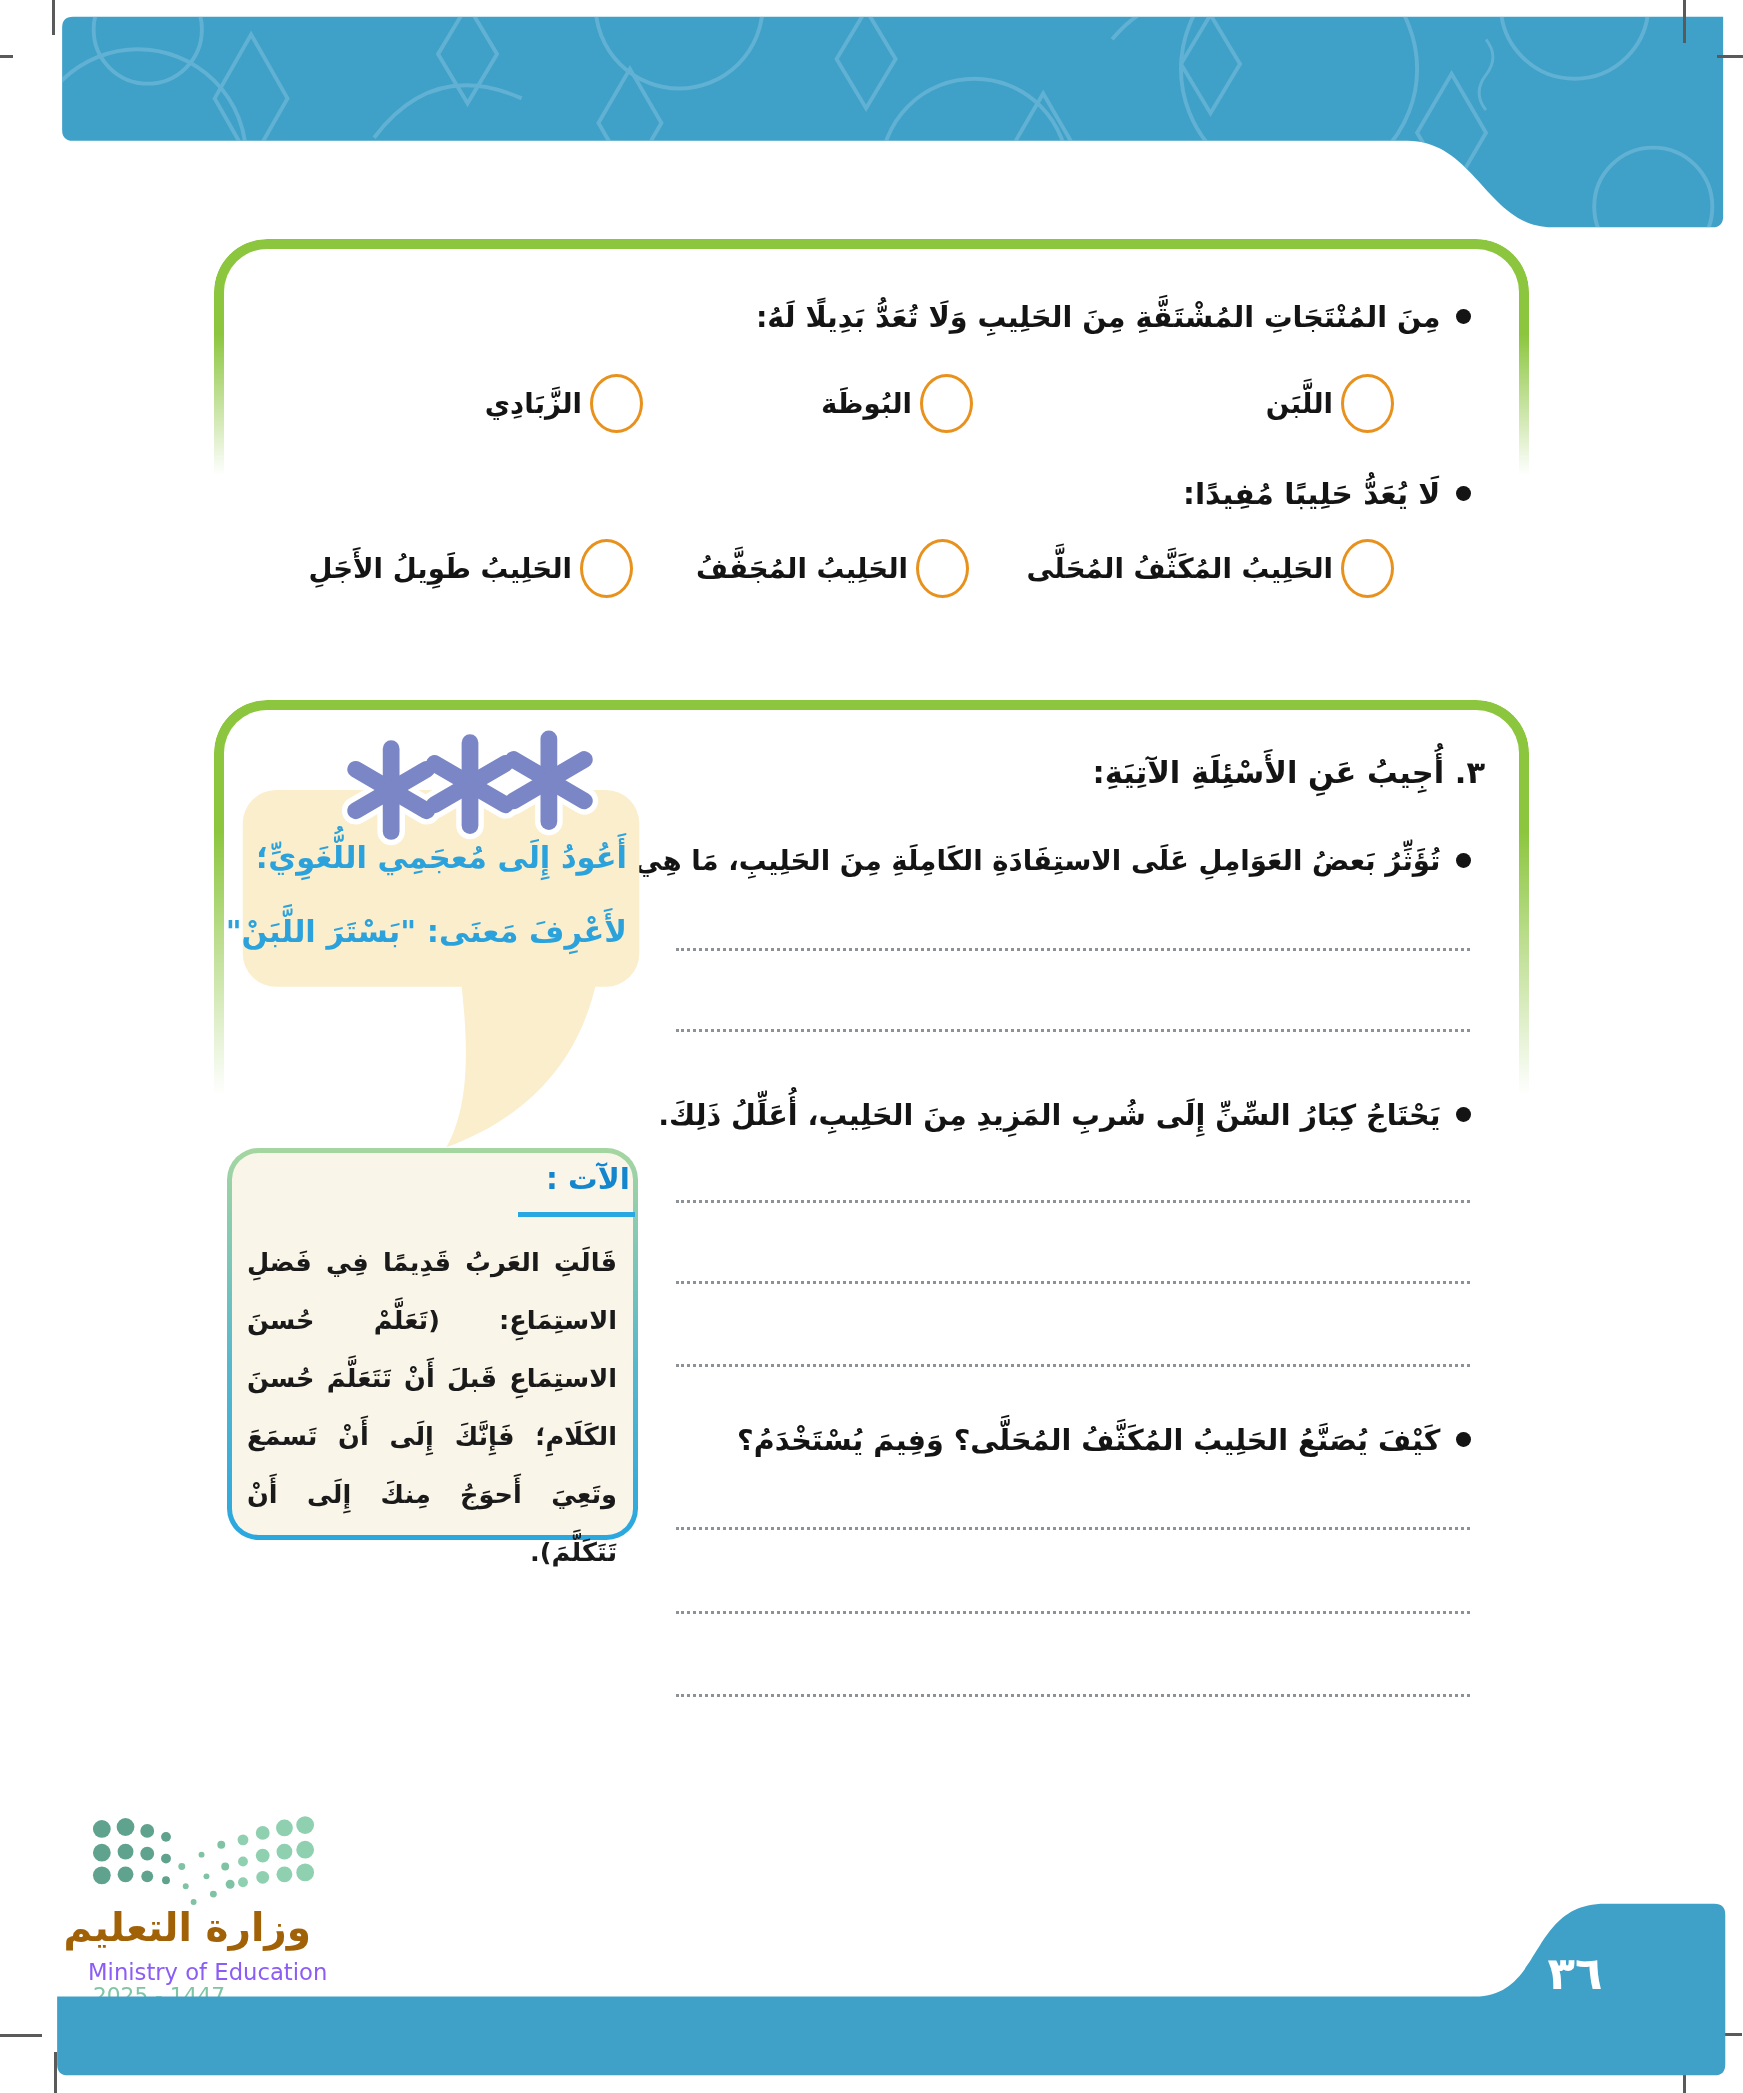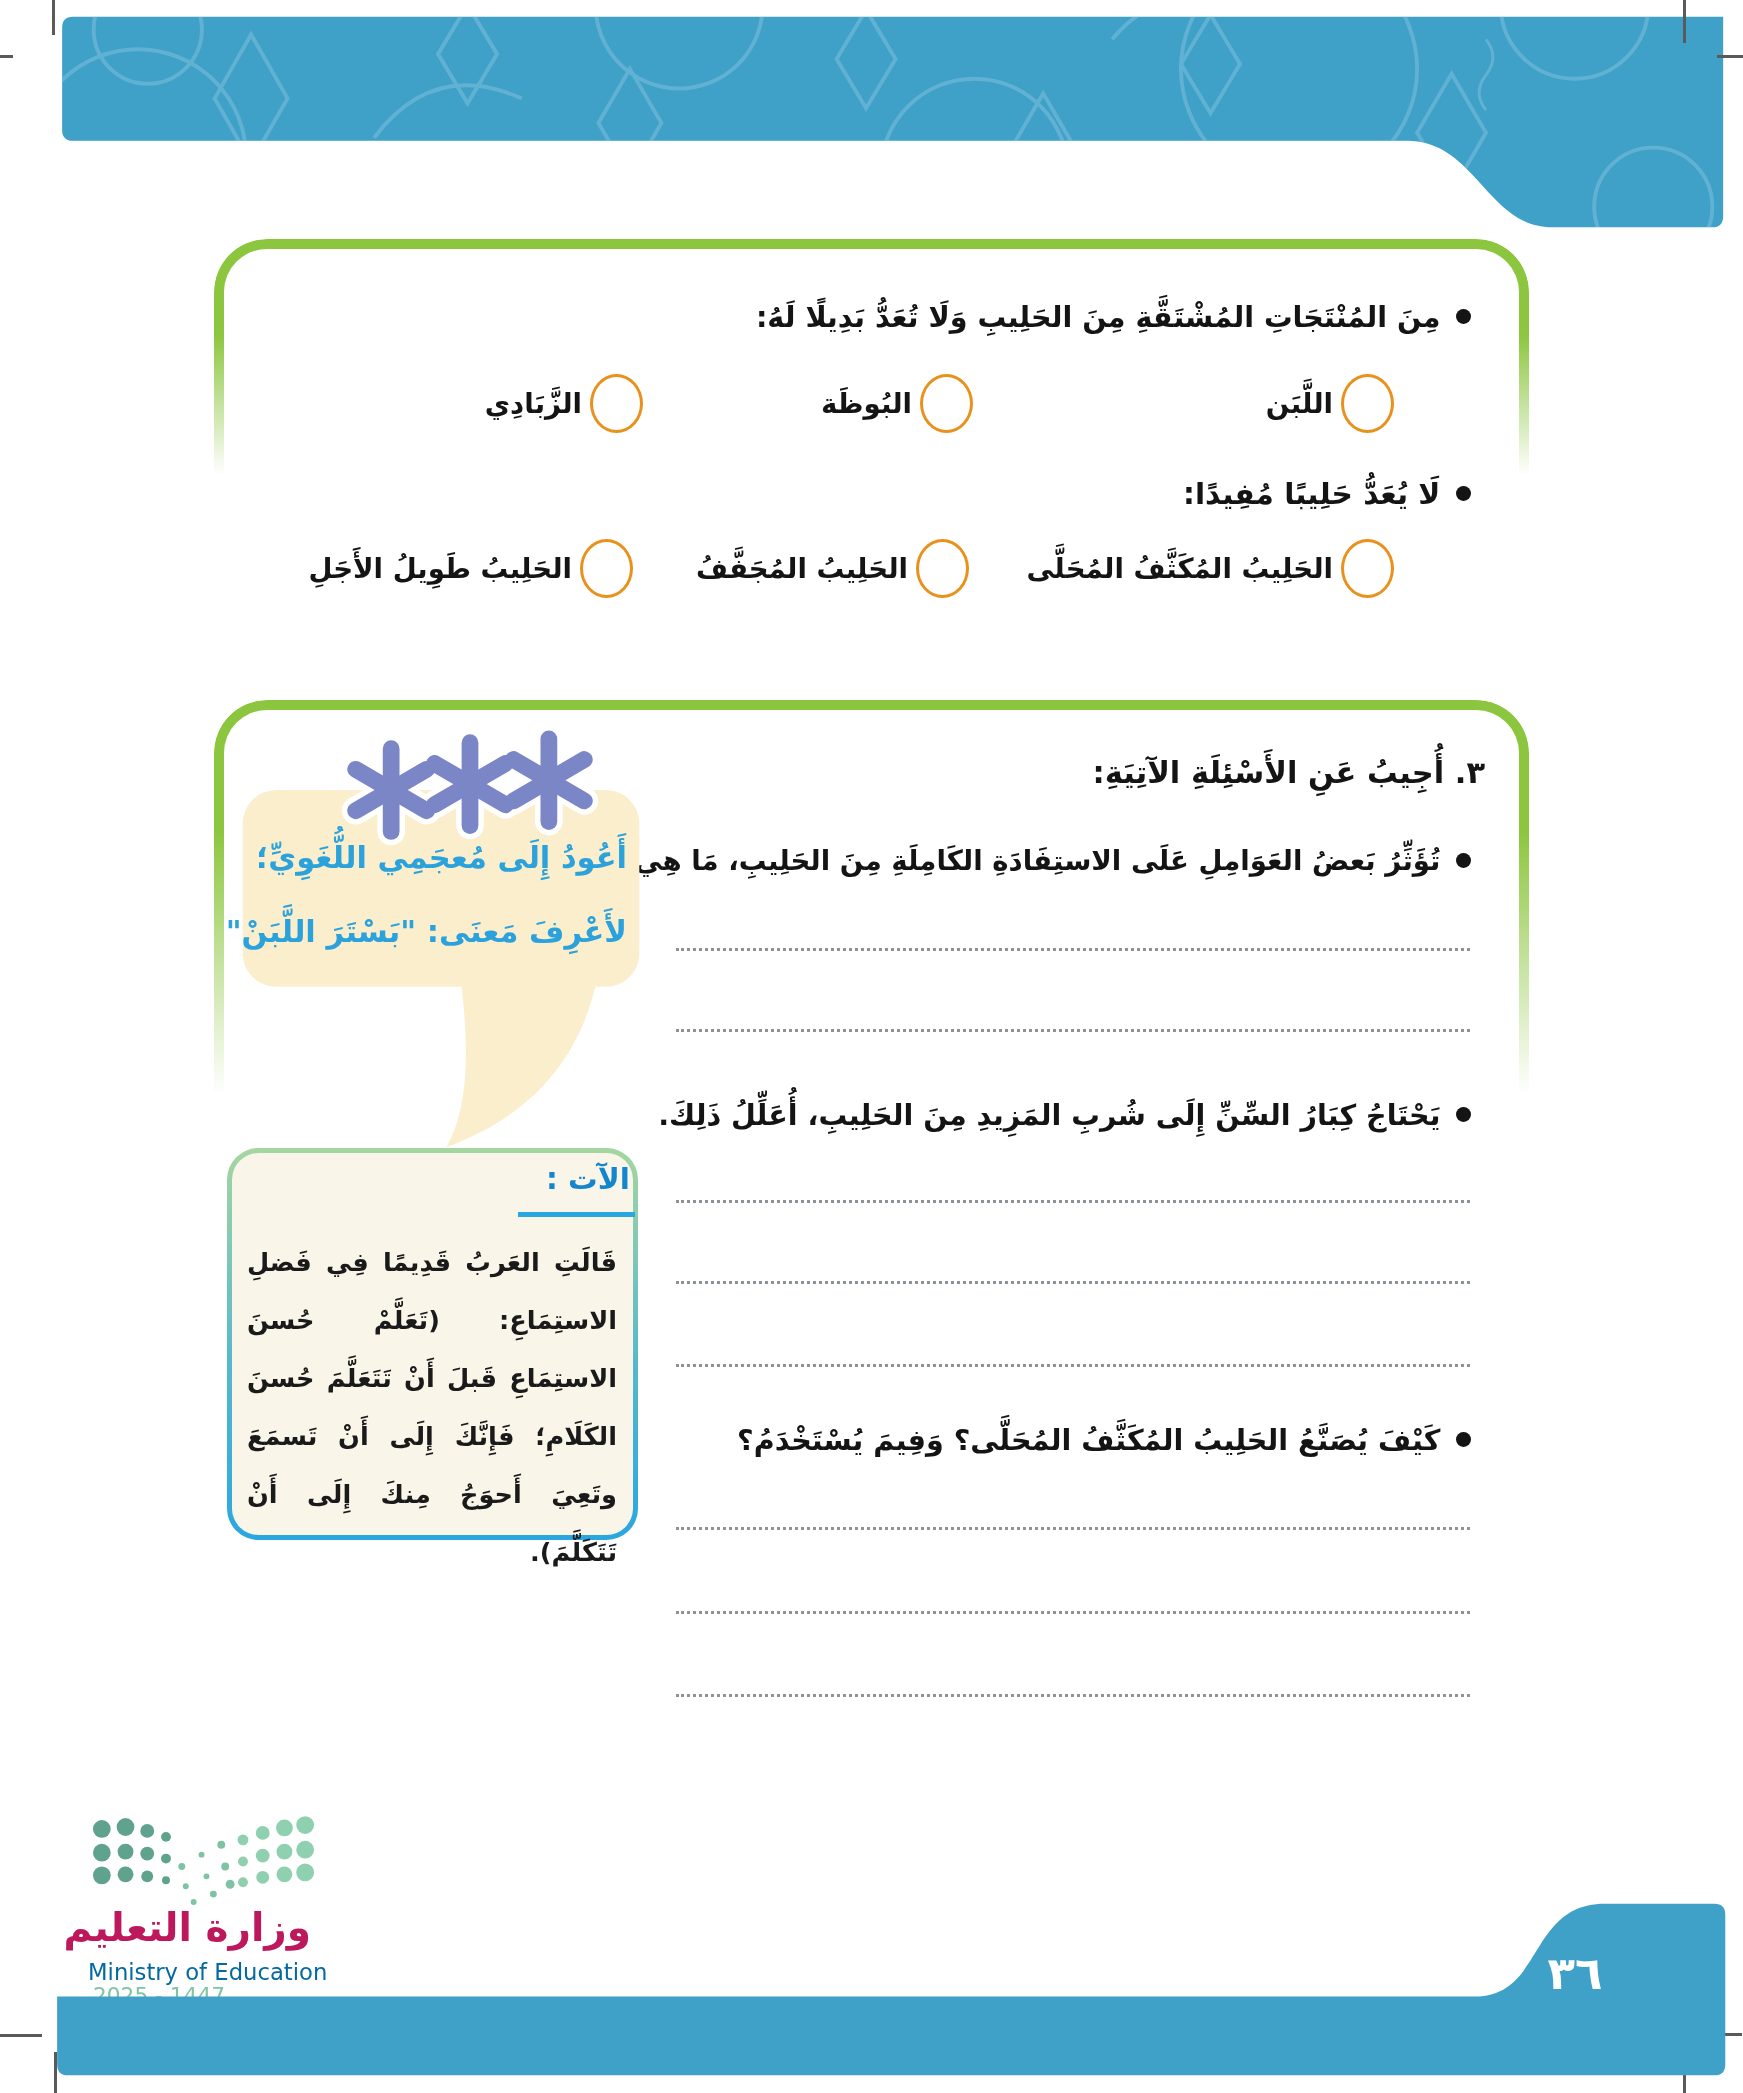--- a/index.html
+++ b/index.html
@@ -59,23 +59,23 @@
     position:absolute;left:4.9px;top:4.9px;right:4.9px;bottom:4.9px;border-radius:26.6px;
     background:#faf5e9;
   }
   #benefit-title{right:1113px;top:1162px;font-size:29.6px;font-weight:bold;color:#1486cd;white-space:nowrap;}
   #benefit-underline{left:519px;top:1212px;width:117px;height:4.9px;background:#29a7e0;}
   #benefit-body{
     left:248px;top:1233px;width:370px;font-size:25.6px;font-weight:bold;color:#1a1a1a;
     line-height:58px;text-align:justify;direction:rtl;
   }
   
-  #ministry-ar{left:87px;top:1905px;width:225px;text-align:center;color:#be185d;
+  #ministry-ar{left:87px;top:1905px;width:225px;text-align:center;color:#a16207;
     font-size:39px;font-weight:bold;white-space:nowrap;}
-  #ministry-en{left:89px;top:1959px;color:#0369a1;font-size:22.7px;direction:ltr;white-space:nowrap;}
+  #ministry-en{left:89px;top:1959px;color:#8b5cf6;font-size:22.7px;direction:ltr;white-space:nowrap;}
   #ministry-year{left:94px;top:1983px;color:#7ec5a3;font-size:21.7px;direction:ltr;white-space:nowrap;}
 </style>
 </head>
 <body>
 
 <div id="page">
 
   <svg id="header-svg" class="abs" width="1744" height="246" viewBox="0 0 1770 250">
     <defs>
       <clipPath id="hdrclip">

